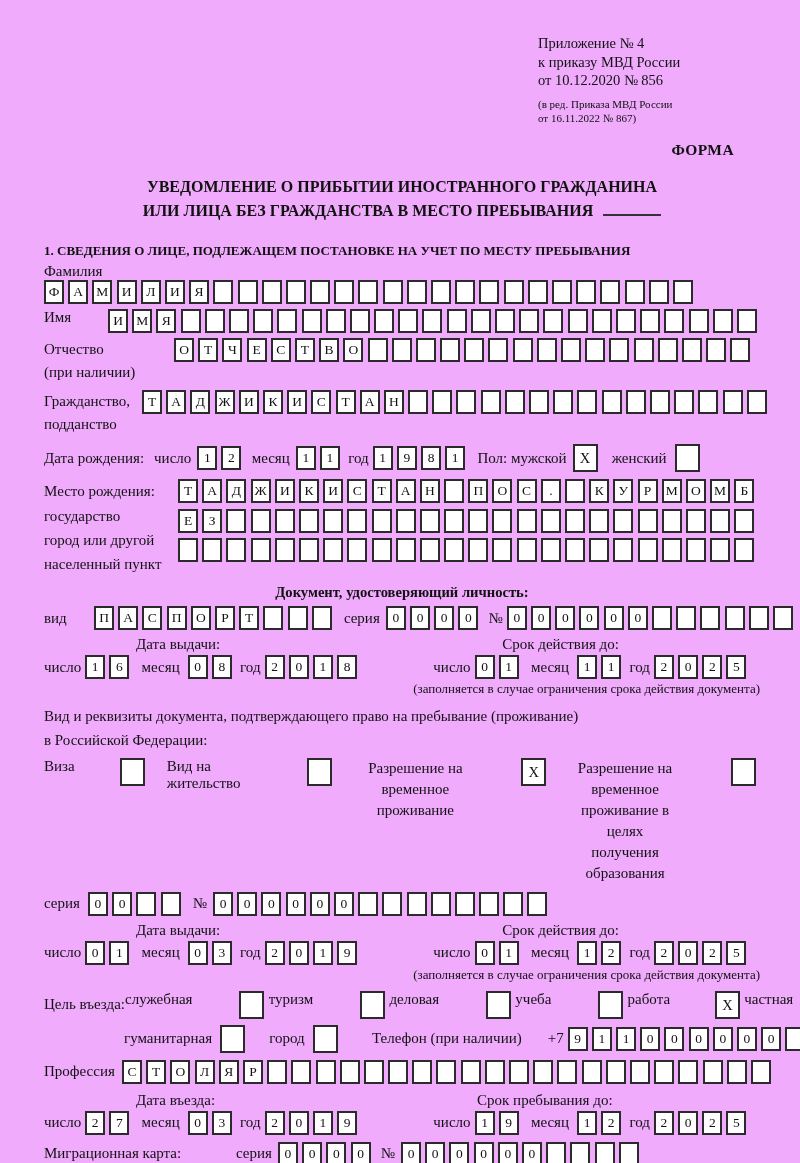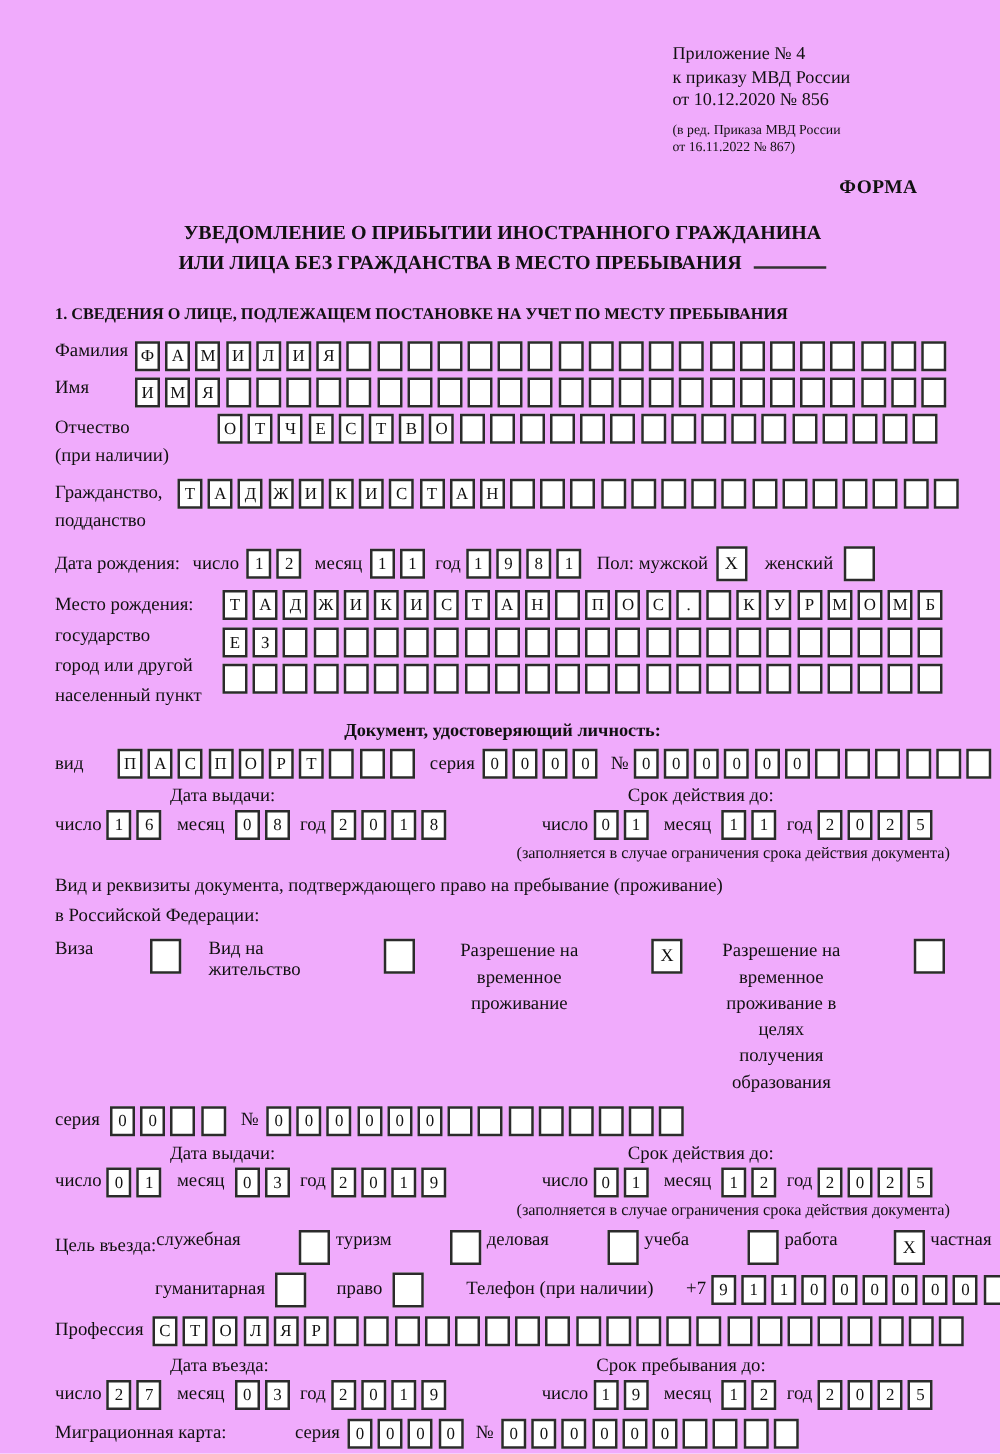--- a/index.html
+++ b/index.html
@@ -56,21 +56,21 @@
 
   <div class="title">
     <div>УВЕДОМЛЕНИЕ О ПРИБЫТИИ ИНОСТРАННОГО ГРАЖДАНИНА</div>
     <div>
       <span>ИЛИ ЛИЦА БЕЗ ГРАЖДАНСТВА В МЕСТО ПРЕБЫВАНИЯ</span><span class="blank-line"></span>
     </div>
   </div>
 
   <div class="section">1. СВЕДЕНИЯ О ЛИЦЕ, ПОДЛЕЖАЩЕМ ПОСТАНОВКЕ НА УЧЕТ ПО МЕСТУ ПРЕБЫВАНИЯ</div>
 
-  <div class="row" style="margin-top:14px;">
+  <div class="row" style="margin-top:4px;flex-direction:column;">
     <span class="lbl w-lbl-sm">Фамилия</span>
     <span class="cells">
         <span class="cell">Ф</span>
         <span class="cell">А</span>
         <span class="cell">М</span>
         <span class="cell">И</span>
         <span class="cell">Л</span>
         <span class="cell">И</span>
         <span class="cell">Я</span>
         <span class="cell"></span>
@@ -553,21 +553,21 @@
           <span class="cell"></span>
         </span>
     </span>
   </div>
 
   <div class="row vcent" style="margin-top:6px;">
     <span class="lbl" style="margin-left:80px;">гуманитарная</span>
     <span class="cells cb gap8">
         <span class="cell"></span>
       </span>
-    <span class="lbl gap20">право</span>
+    <span class="lbl gap20">город</span>
     <span class="cells cb gap8">
         <span class="cell"></span>
       </span>
     <span class="lbl gap30">Телефон (при наличии)</span>
     <span class="lbl" style="margin-left:26px;">+7</span>
     <span class="cells gap4">
         <span class="cell">9</span>
         <span class="cell">1</span>
         <span class="cell">1</span>
         <span class="cell">0</span>

